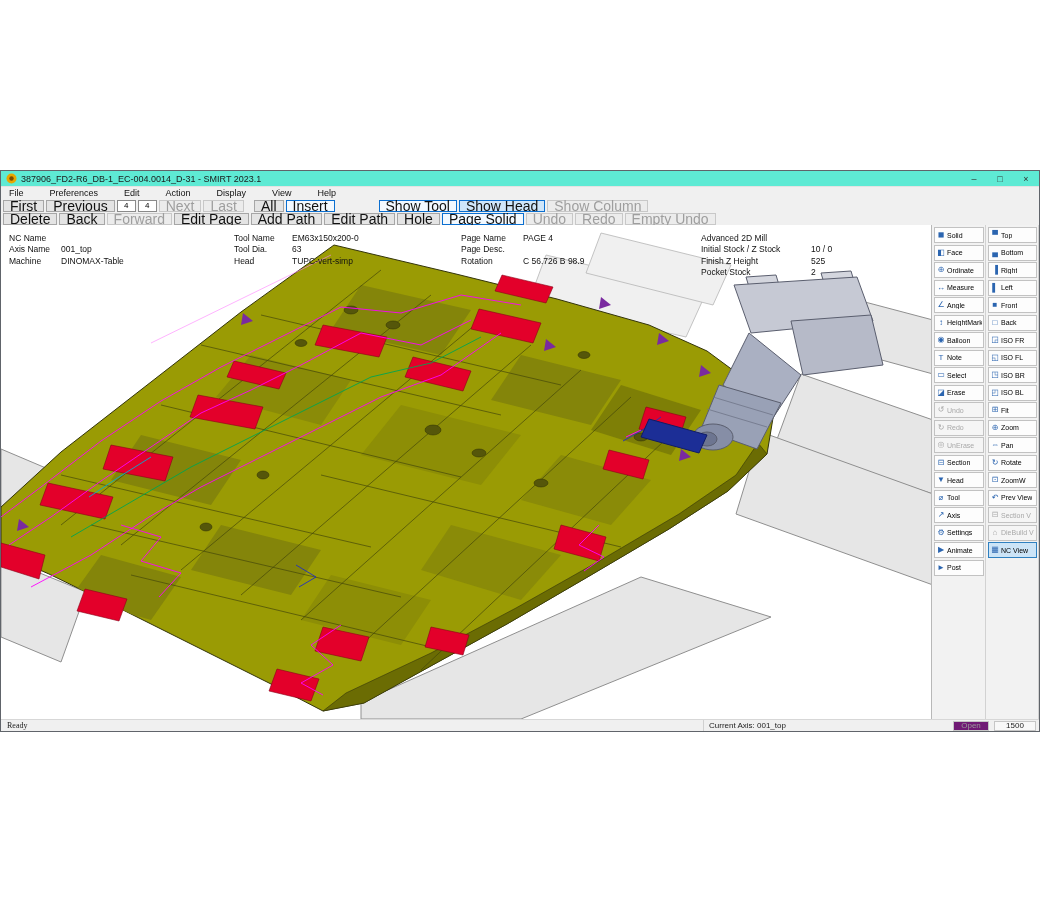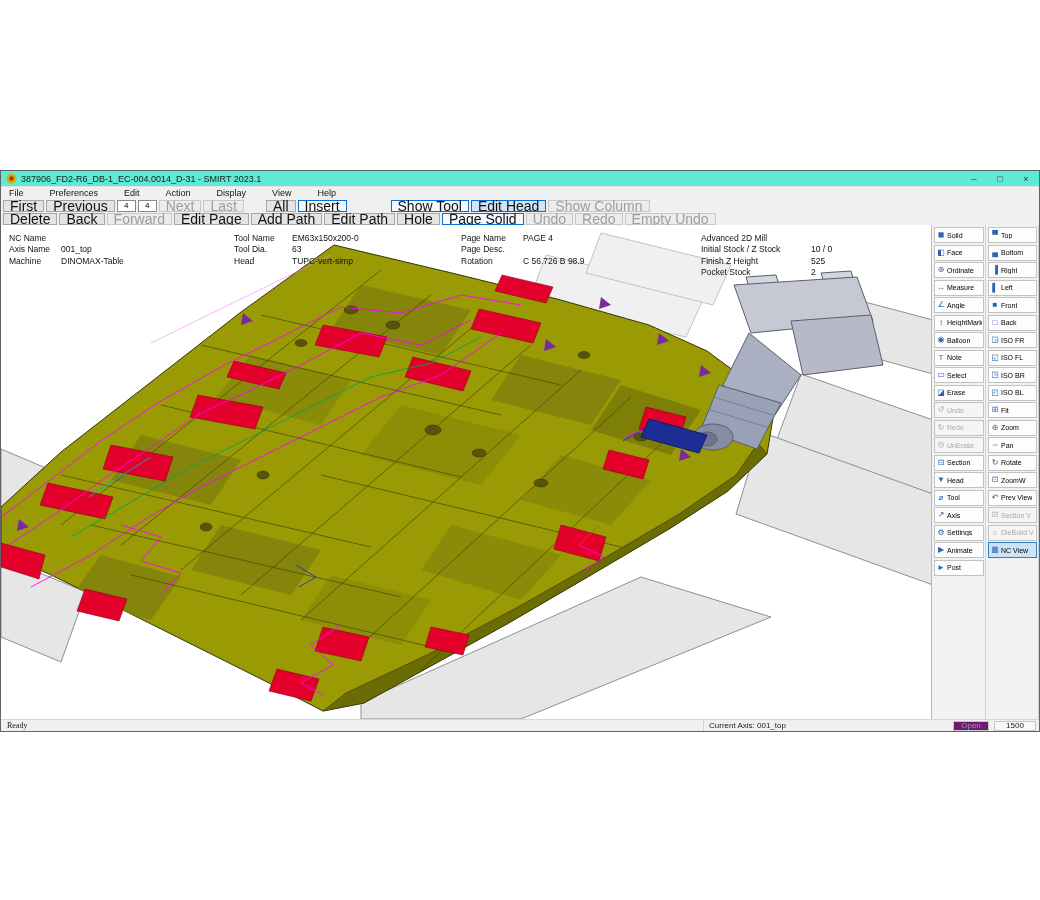--- a/index.html
+++ b/index.html
@@ -18,21 +18,21 @@
   .menubar { height:12px; display:flex; align-items:center; padding-left:3px; background:#f0f0f0;gap:16px; }
   .mitem { font-size:9px; color:#111; padding:0 5px; }
 
   
   .tbar { height:13px; display:flex; align-items:center; padding-left:2px; background:#f0f0f0; }
   .tbtn { height:12px; display:flex; align-items:center; justify-content:center; background:#e4e4e4; border:1px solid #a6a6a6; margin-right:2px; padding:0 6px; font-size:14px; color:#111; white-space:nowrap; }
   .tbtn.dis { color:#9e9e9e; border-color:#c8c8c8; background:#ececec; }
   .tbtn.act { border-color:#0b6fd0; background:#f3f9ff; }
   .tbtn.actf { border-color:#0b6fd0; background:#cfe6fa; }
   .spin { width:19px; height:12px; background:#fff; border:1px solid #8a8a8a; display:flex; align-items:center; justify-content:center; margin-right:2px; font-size:8px; color:#000; }
-  .gapA { margin-left:20px; } .gapB { margin-left:42px; }
+  .gapA { margin-left:8px; } .gapB { margin-left:42px; }
 
   
   .main { display:flex; height:494px; }
   .viewport { position:relative; width:932px; height:494px; background:#ffffff; overflow:hidden; }
   .scene { position:absolute; left:0; top:0; width:932px; height:494px; }
 
   
   .info { position:absolute; left:0; top:0; width:100%; pointer-events:none; }
   .icol { position:absolute; top:7px; }
   .irow { display:flex; height:11.5px; align-items:center; }
@@ -88,21 +88,21 @@
   <div class="tbar">
     <div class="tbtn">First</div>
     <div class="tbtn">Previous</div>
     <div class="spin">4</div>
     <div class="spin">4</div>
     <div class="tbtn dis">Next</div>
     <div class="tbtn dis">Last</div>
     <div class="tbtn gapA">All</div>
     <div class="tbtn act">Insert</div>
     <div class="tbtn act gapB">Show Tool</div>
-    <div class="tbtn actf">Edit Head</div>
+    <div class="tbtn actf">Show Head</div>
     <div class="tbtn dis">Show Column</div>
   </div>
 
   <div class="tbar">
     <div class="tbtn">Delete</div>
     <div class="tbtn">Back</div>
     <div class="tbtn dis">Forward</div>
     <div class="tbtn">Edit Page</div>
     <div class="tbtn">Add Path</div>
     <div class="tbtn">Edit Path</div>

